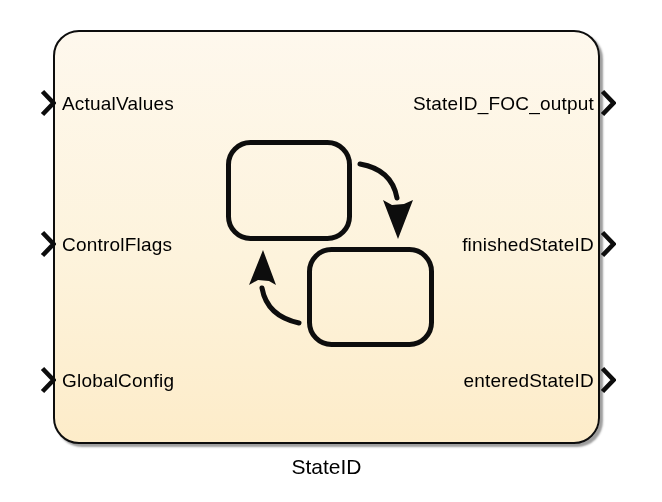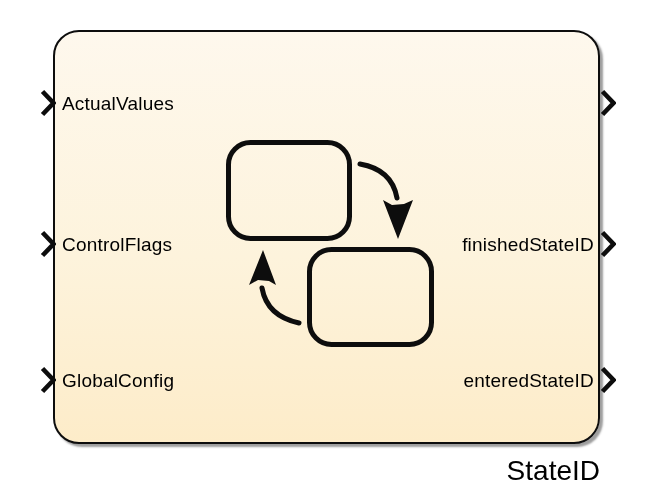--- a/index.html
+++ b/index.html
@@ -59,22 +59,22 @@
     left: 222px;
     top: 136px;
     width: 212px;
     height: 212px;
   }
   .block-name {
     position: absolute;
     left: 53px;
     top: 455px;
     width: 547px;
-    text-align: right;
-    font-size: 28px;
+    text-align: center;
+    font-size: 21px;
     color: #000000;
   }
 </style>
 </head>
 <body>
 
 <div class="canvas">
 
   <div class="block">
     <svg class="sf-icon" style="left:169px; top:106px;" viewBox="0 0 212 212" width="212" height="212" aria-hidden="true">
@@ -106,20 +106,21 @@
   </div>
 
   <div class="port port-in" style="top:244px">
     <svg class="chev" viewBox="0 0 16 27">
       <path d="M2.5 2 L13.5 13.5 L2.5 25"></path>
     </svg>
     <span class="port-label">ControlFlags</span>
   </div>
 
   <div class="port port-out" style="top:103px">
+    <span class="port-label">StateID_FOC_output</span>
     <svg class="chev" viewBox="0 0 16 27">
       <path d="M2.5 2 L13.5 13.5 L2.5 25"></path>
     </svg>
   </div>
 
   <div class="port port-out" style="top:380px">
     <span class="port-label">enteredStateID</span>
     <svg class="chev" viewBox="0 0 16 27">
       <path d="M2.5 2 L13.5 13.5 L2.5 25"></path>
     </svg>

